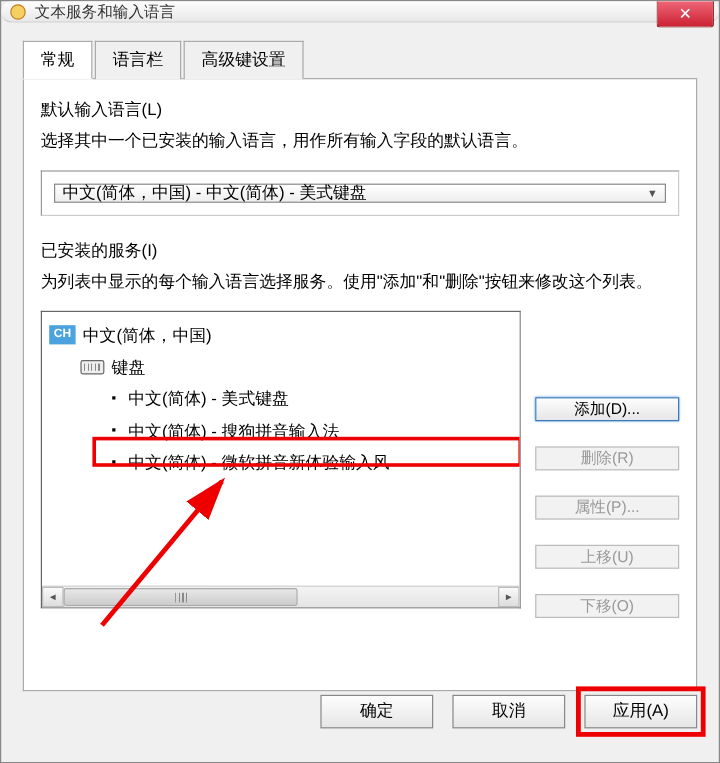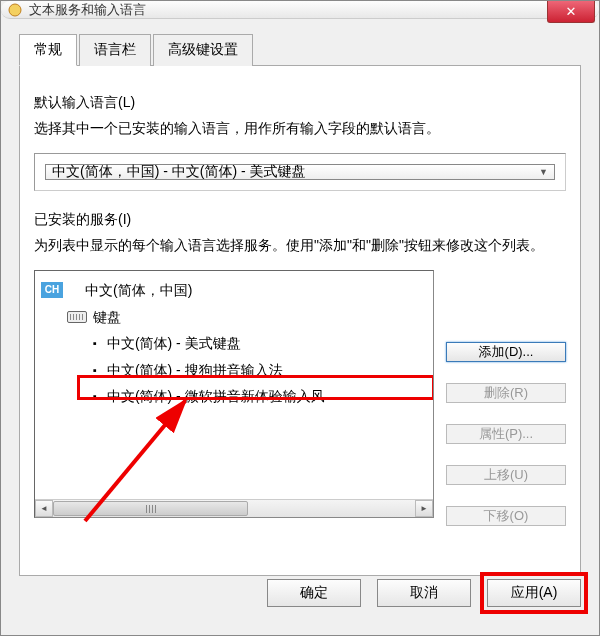--- a/index.html
+++ b/index.html
@@ -12,38 +12,38 @@
     .titlebar-icon svg { width: 100%; height: 100%; }
     .titlebar-text { flex: 1; font-size: 13px; color: #333; }
     .close-btn { width: 48px; height: 22px; position: absolute; right: 4px; top: 0; background: linear-gradient(#e67, #c23); border: 1px solid #933; border-top: none; border-radius: 0 0 3px 3px; display: flex; align-items: center; justify-content: center; color: #fff; font-size: 13px; cursor: pointer; }
     
     .content { padding: 14px 18px 60px; height: calc(100% - 32px); position: relative; }
     
     .tabs { display: flex; border-bottom: 1px solid #aaa; position: relative; z-index: 2; }
     .tab { padding: 6px 14px; border: 1px solid #aaa; background: #f0f0f0; margin-right: 2px; border-bottom: none; position: relative; top: 1px; cursor: pointer; font-size: 14px; }
     .tab.active { background: #fff; border-bottom: 1px solid #fff; }
     
-    .tab-panel { background: #fff; border: 1px solid #aaa; border-top: none; padding: 28px 14px; height: 510px; }
+    .tab-panel { background: #fff; border: 1px solid #aaa; border-top: none; padding: 17px 14px; height: 510px; }
     
     .section-label { font-size: 14px; margin-bottom: 6px; }
     .section-desc { font-size: 14px; margin-bottom: 14px; line-height: 1.5; }
     
     .inset-box { border: 1px solid #ccc; border-top-color: #999; border-left-color: #999; background: #fff; padding: 10px; margin-bottom: 20px; }
     
     .dropdown { width: 100%; height: 16px; border: 1px solid #888; background: linear-gradient(#fff, #eee); display: flex; align-items: center; padding: 0 6px; position: relative; cursor: pointer; }
     .dropdown-text { flex: 1; font-size: 14px; }
     .dropdown-arrow { font-size: 9px; color: #555; }
     
     .services-area { display: flex; gap: 12px; height: 248px; }
     
     .tree { flex: 1; border: 1px solid #888; border-top-color: #666; border-left-color: #666; background: #fff; overflow: hidden; position: relative; }
     .tree-content { padding: 6px; font-size: 14px; line-height: 1.9; }
     .tree-item { display: flex; align-items: center; white-space: nowrap; }
     .tree-lang { }
-    .ch-badge { display: inline-block; width: 22px; height: 16px; background: #4aa3df; color: #fff; font-size: 10px; font-weight: bold; text-align: center; line-height: 16px; margin-right: 22px; vertical-align: middle; }
+    .ch-badge { display: inline-block; width: 22px; height: 16px; background: #4aa3df; color: #fff; font-size: 10px; font-weight: bold; text-align: center; line-height: 16px; margin-right: 6px; vertical-align: middle; }
     .tree-keyboard { padding-left: 26px; }
     .kb-icon { display: inline-block; width: 20px; height: 12px; border: 1px solid #666; border-radius: 2px; background: #eee; margin-right: 6px; vertical-align: middle; position: relative; }
     .kb-icon::after { content: ""; position: absolute; top: 2px; left: 2px; right: 2px; bottom: 2px; background: repeating-linear-gradient(90deg, #888 0, #888 1px, transparent 1px, transparent 3px); }
     .tree-leaf { padding-left: 52px; position: relative; }
     .tree-leaf::before { content: "▪"; margin-right: 10px; font-size: 11px; }
     
     .highlight-row { position: absolute; border: 3px solid #e00; height: 25px; left: 42px; right: -2px; top: 104px; pointer-events: none; }
     
     .scrollbar-h { position: absolute; bottom: 0; left: 0; right: 0; height: 18px; background: linear-gradient(#f4f4f4, #e4e4e4); border-top: 1px solid #ccc; display: flex; }
     .sb-btn { width: 18px; height: 100%; background: linear-gradient(#fafafa,#ddd); border: 1px solid #bbb; display: flex; align-items: center; justify-content: center; font-size: 8px; color: #555; }

